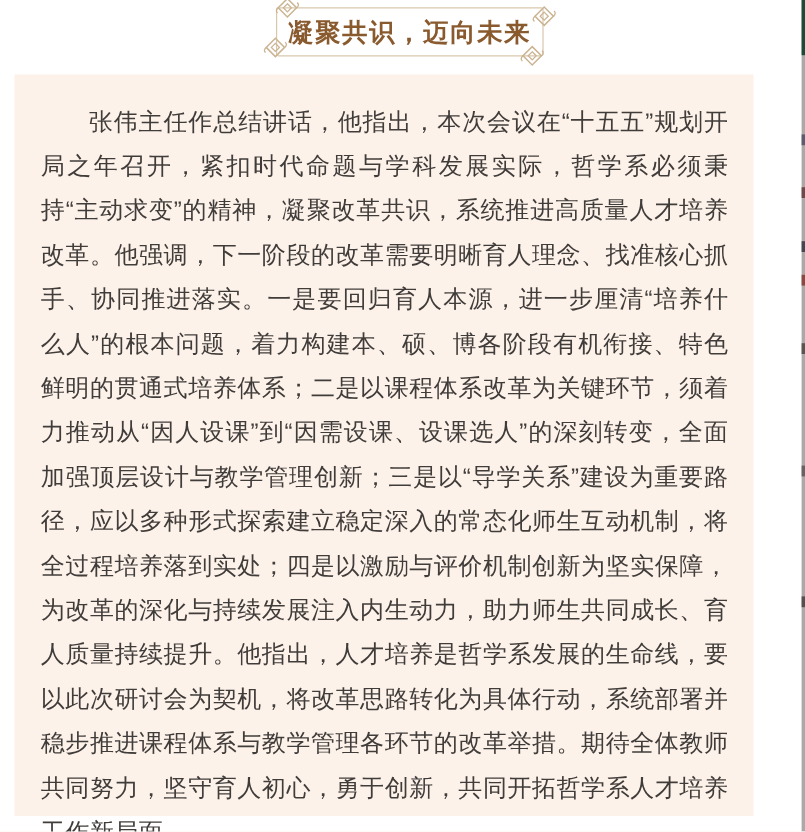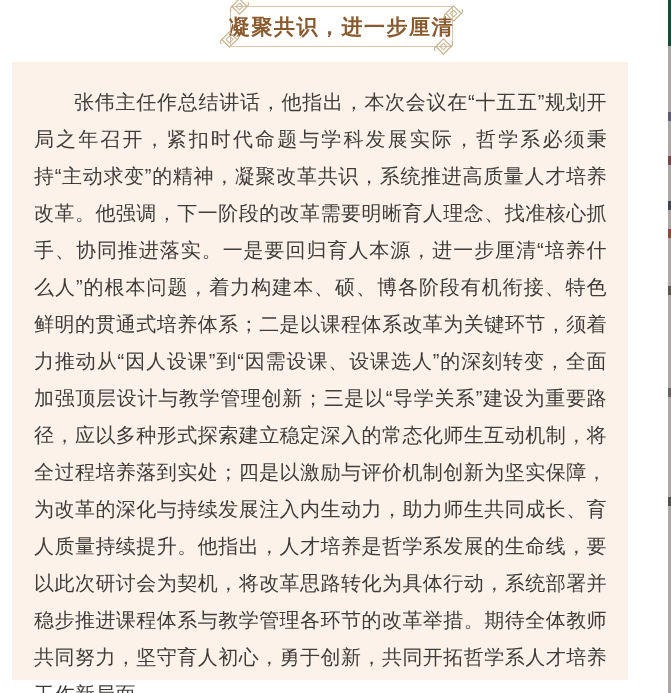--- a/index.html
+++ b/index.html
@@ -101,21 +101,21 @@
       <path d="M4 12 C2 13.5 2 15.5 3.5 16.5 M20 12 C22 10.5 22 8.5 20.5 7.5" stroke-width="1.1"></path>
     </svg>
   </span>
   <span class="ornament orn-br">
     <svg viewBox="0 0 24 24" fill="none" stroke="#cbb491" stroke-width="1.3">
       <path d="M12 4 L20 12 L12 20 L4 12 Z"></path>
       <path d="M12 8.5 L15.5 12 L12 15.5 L8.5 12 Z" stroke-width="1.1"></path>
       <path d="M4 12 C2 13.5 2 15.5 3.5 16.5 M20 12 C22 10.5 22 8.5 20.5 7.5" stroke-width="1.1"></path>
     </svg>
   </span>
-  <span class="title-text">凝聚共识，进一步厘清</span>
+  <span class="title-text">凝聚共识，迈向未来</span>
 </div>
 
 <div class="card">
   <p>张伟主任作总结讲话，他指出，本次会议在“十五五”规划开局之年召开，紧扣时代命题与学科发展实际，哲学系必须秉持“主动求变”的精神，凝聚改革共识，系统推进高质量人才培养改革。他强调，下一阶段的改革需要明晰育人理念、找准核心抓手、协同推进落实。一是要回归育人本源，进一步厘清“培养什么人”的根本问题，着力构建本、硕、博各阶段有机衔接、特色鲜明的贯通式培养体系；二是以课程体系改革为关键环节，须着力推动从“因人设课”到“因需设课、设课选人”的深刻转变，全面加强顶层设计与教学管理创新；三是以“导学关系”建设为重要路径，应以多种形式探索建立稳定深入的常态化师生互动机制，将全过程培养落到实处；四是以激励与评价机制创新为坚实保障，为改革的深化与持续发展注入内生动力，助力师生共同成长、育人质量持续提升。他指出，人才培养是哲学系发展的生命线，要以此次研讨会为契机，将改革思路转化为具体行动，系统部署并稳步推进课程体系与教学管理各环节的改革举措。期待全体教师共同努力，坚守育人初心，勇于创新，共同开拓哲学系人才培养工作新局面。</p>
 </div>
 
 <div class="edge-strip">
   <span class="seg-green"></span>
   <span class="speck sp1"></span>
   <span class="speck sp2"></span>

